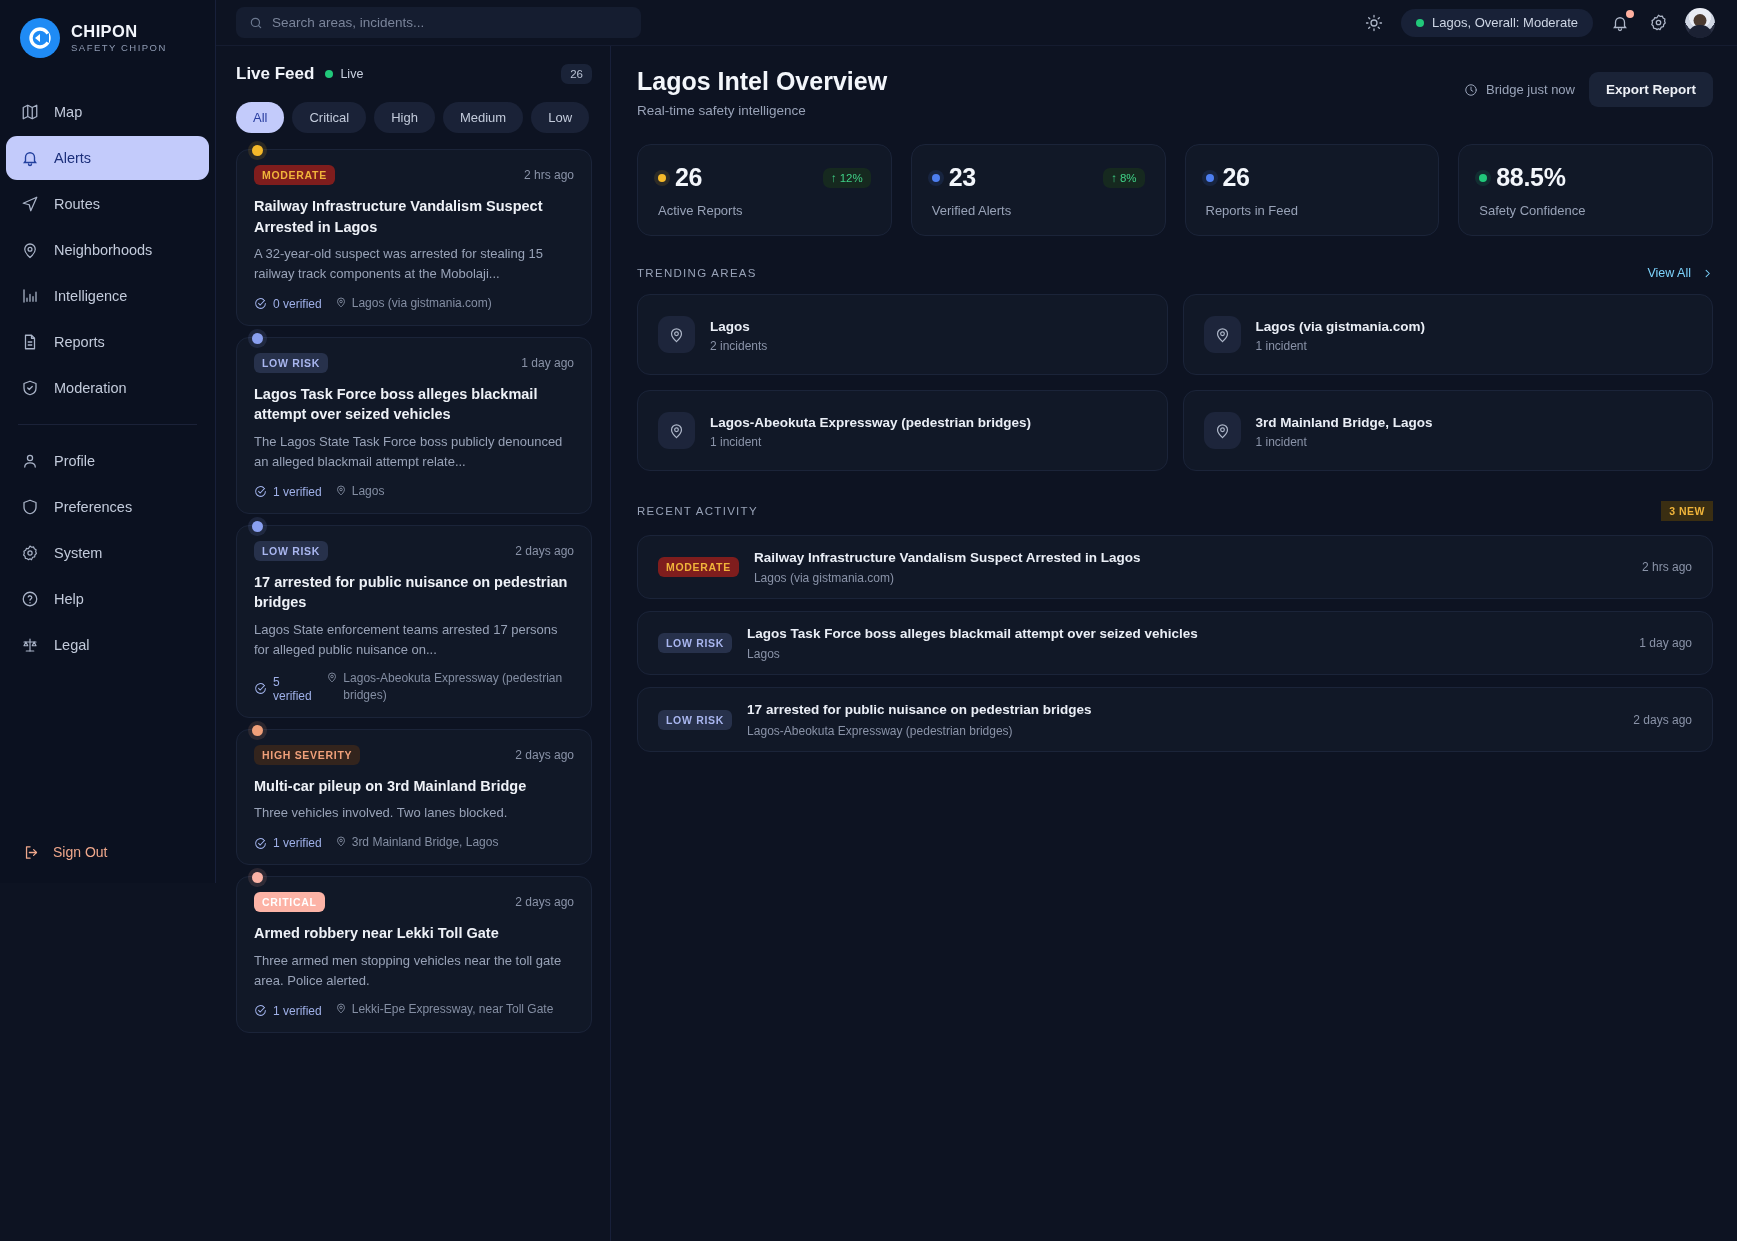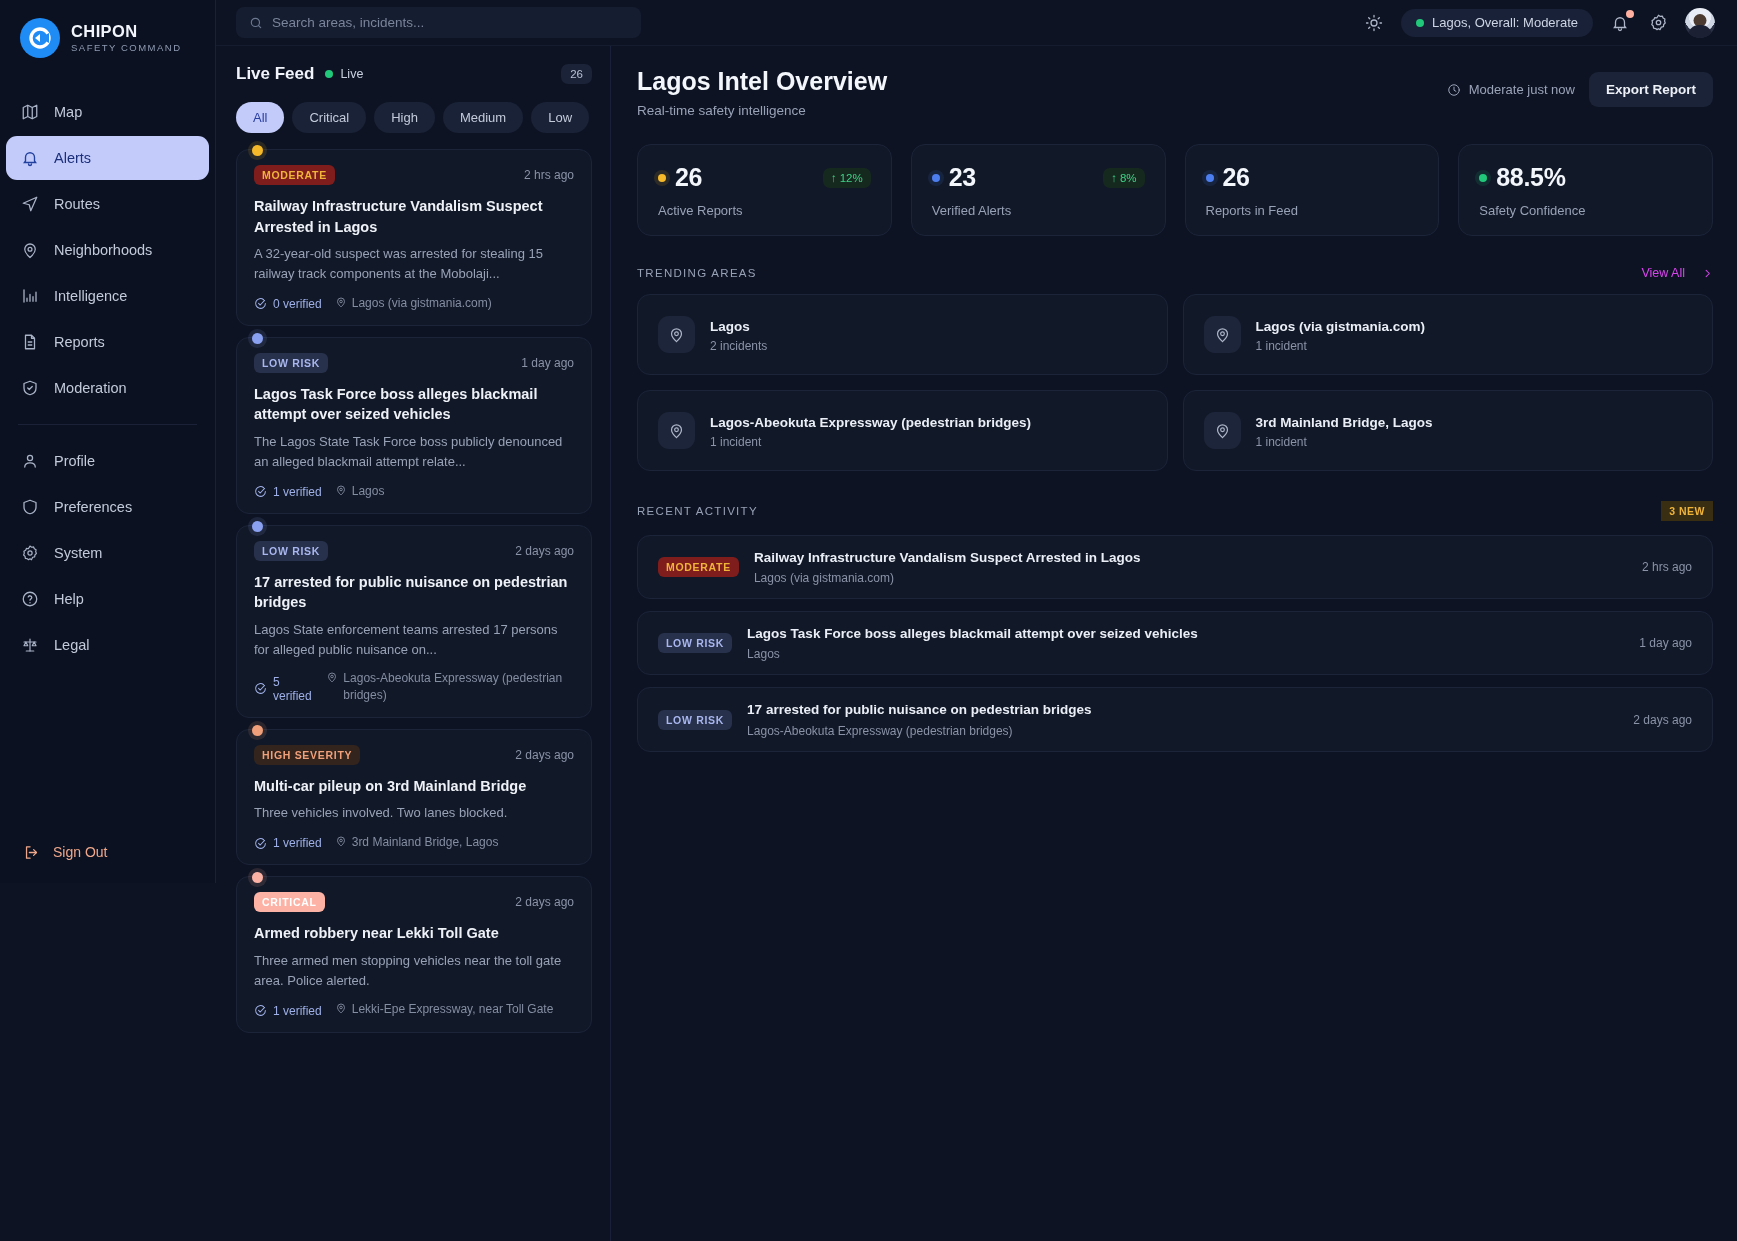--- a/index.html
+++ b/index.html
@@ -166,22 +166,22 @@
   .trend{
     margin-left:auto;background:#16291f;color:#3fd186;
     font-size:11.5px;border-radius:7px;padding:4px 8px;
     display:flex;align-items:center;gap:3px;
   }
   .stat-label{font-size:13px;color:#98a2b7;margin-top:11px}
 
   .sec-head{display:flex;align-items:center;margin-bottom:14px}
   .sec-title{font-size:11.5px;letter-spacing:1.3px;color:#97a1b6;font-weight:500}
   .view-all{
-    margin-left:auto;display:flex;align-items:center;gap:17px;
-    font-size:12.5px;color:#d946ef;cursor:pointer;justify-content:flex-end;
+    margin-left:auto;display:flex;align-items:center;gap:11px;
+    font-size:12.5px;color:#7dd3fc;cursor:pointer;justify-content:flex-end;
   }
   .new-badge{
     margin-left:auto;background:#3a2e12;color:#f0b43a;
     font-size:10.5px;font-weight:bold;letter-spacing:.5px;
     border-radius:0;padding:4px 8px;
   }
 
   .areas{display:grid;grid-template-columns:1fr 1fr;gap:15px;margin-bottom:30px}
   .area{
     background:#111827;border:1px solid #1b2439;border-radius:13px;
@@ -213,21 +213,21 @@
     <div class="brand">
       <div class="brand-logo">
         <svg width="24" height="24" viewBox="0 0 24 24" fill="none">
           <circle cx="12" cy="12" r="9" stroke="#ffffff" stroke-width="3.4"></circle>
           <path d="M12 12 L21 7 L21 17 Z" fill="#1f8bf5"></path>
           <path d="M7 12 L12 8 L12 16 Z" fill="#ffffff"></path>
         </svg>
       </div>
       <div class="brand-text">
         <div class="brand-name">CHIPON</div>
-        <div class="brand-sub">SAFETY COMMAND</div>
+        <div class="brand-sub">SAFETY CHIPON</div>
       </div>
     </div>
 
     <nav class="nav">
       <div class="nav-item">
         <span class="ico">
           <svg width="18" height="18" viewBox="0 0 24 24" fill="none" stroke="currentColor" stroke-width="1.7" stroke-linejoin="round">
             <path d="M3 6l6-3 6 3 6-3v15l-6 3-6-3-6 3z"></path>
               <path d="M9 3v15M15 6v15"></path>
           </svg>
@@ -571,21 +571,21 @@
           <div>
             <h1 class="page-title">Lagos Intel Overview</h1>
             <div class="page-sub">Real-time safety intelligence</div>
           </div>
           <div class="main-head-right">
             <span class="updated">
               <svg width="14" height="14" viewBox="0 0 24 24" fill="none" stroke="currentColor" stroke-width="1.7" stroke-linecap="round">
                 <circle cx="12" cy="12" r="9"></circle>
                   <path d="M12 7v5.3l3.3 2"></path>
               </svg>
-              <span>Moderate just now</span>
+              <span>Bridge just now</span>
             </span>
             <button class="export-btn">Export Report</button>
           </div>
         </div>
 
         <div class="stats">
           <div class="stat">
             <div class="stat-row">
               <span class="dot" style="background:#f5b92a;box-shadow:0 0 0 4px rgba(245,185,42,.12)"></span>
               <span class="stat-val">26</span>

